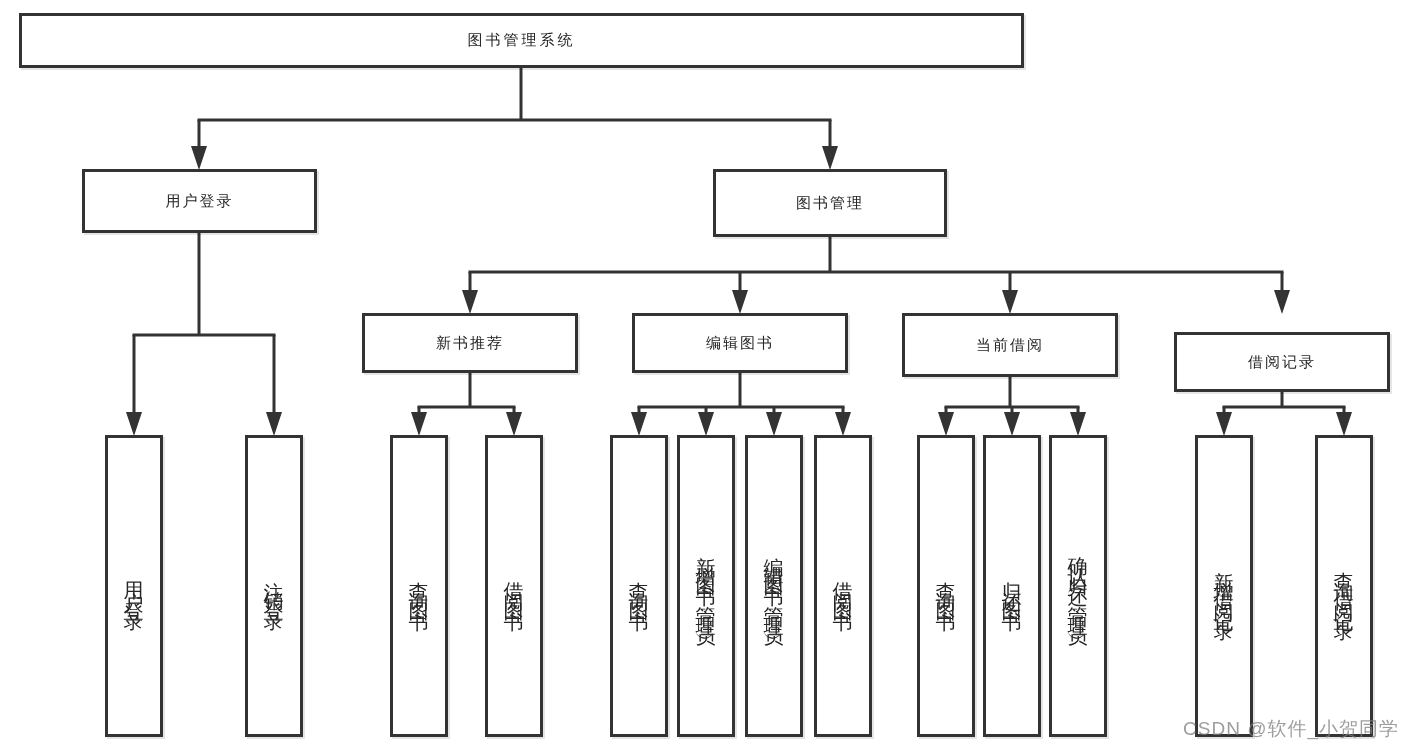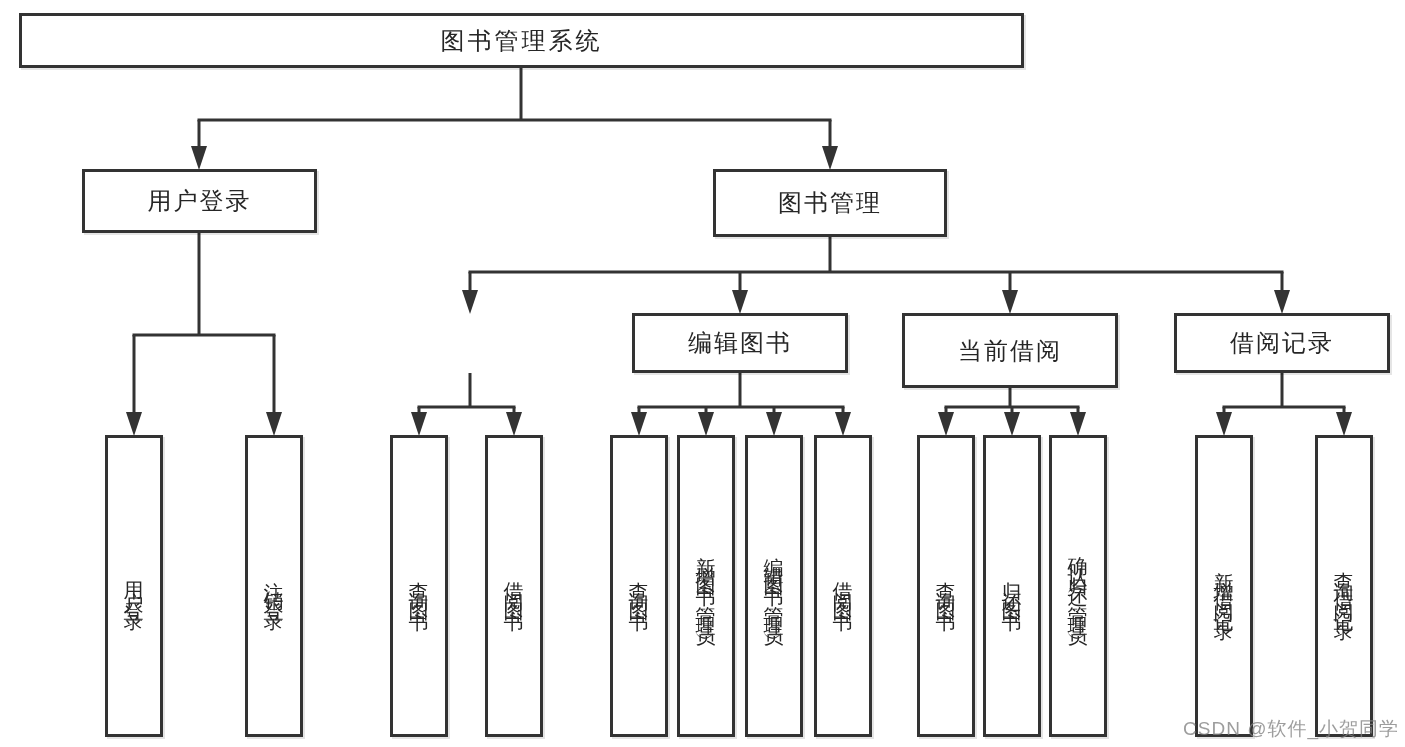--- a/index.html
+++ b/index.html
@@ -7,21 +7,21 @@
     position:relative;width:1405px;height:747px;background:#ffffff;overflow:hidden;
     font-family:"Liberation Sans","DejaVu Sans",sans-serif;
   }
   .connectors{position:absolute;left:0;top:0;z-index:1;}
   .box{
     position:absolute;box-sizing:border-box;z-index:2;
     border:3px solid #333333;background:#ffffff;color:#262626;
     display:flex;align-items:center;justify-content:center;
     box-shadow:2px 2px 0 rgba(0,0,0,0.10);
   }
-  .h{font-size:24px;letter-spacing:2px;white-space:nowrap;}
+  .h{font-size:15px;letter-spacing:2px;white-space:nowrap;}
   .title{letter-spacing:3px;}
   .v{
     writing-mode:vertical-rl;text-orientation:mixed;
     font-size:20px;letter-spacing:10px;line-height:1;
   }
   .watermark{
     position:absolute;right:6px;bottom:5px;z-index:6;
     font-size:19px;letter-spacing:1px;color:rgba(130,130,130,0.78);
     white-space:nowrap;
   }
@@ -95,23 +95,24 @@
       <polygon points="1216,412 1232,412 1224,436"></polygon>
       <polygon points="1336,412 1352,412 1344,436"></polygon>
     </g>
   </svg>
 
   <div class="box h title" style="left:19px;top:13px;width:1005px;height:55px">图书管理系统</div>
 
   <div class="box h" style="left:82px;top:169px;width:235px;height:64px">用户登录</div>
   <div class="box h" style="left:713px;top:169px;width:234px;height:68px">图书管理</div>
 
+  <div class="box h" style="left:362px;top:313px;width:216px;height:60px">新书推荐</div>
   <div class="box h" style="left:632px;top:313px;width:216px;height:60px">编辑图书</div>
-  <div class="box h" style="left:902px;top:313px;width:216px;height:75px">当前借阅</div>
-  <div class="box h" style="left:1174px;top:313px;width:216px;height:60px">借阅记录</div>
+  <div class="box h" style="left:902px;top:313px;width:216px;height:64px">当前借阅</div>
+  <div class="box h" style="left:1174px;top:332px;width:216px;height:60px">借阅记录</div>
 
   <div class="box v" style="left:105px;top:435px;width:58px;height:302px">用户登录</div>
   <div class="box v" style="left:245px;top:435px;width:58px;height:302px">注销登录</div>
 
   <div class="box v" style="left:390px;top:435px;width:58px;height:302px">查询图书</div>
   <div class="box v" style="left:485px;top:435px;width:58px;height:302px">借阅图书</div>
 
   <div class="box v" style="left:610px;top:435px;width:58px;height:302px">查询图书</div>
   <div class="box v" style="left:677px;top:435px;width:58px;height:302px">新增图书（管理员）</div>
   <div class="box v" style="left:745px;top:435px;width:58px;height:302px">编辑图书（管理员）</div>

